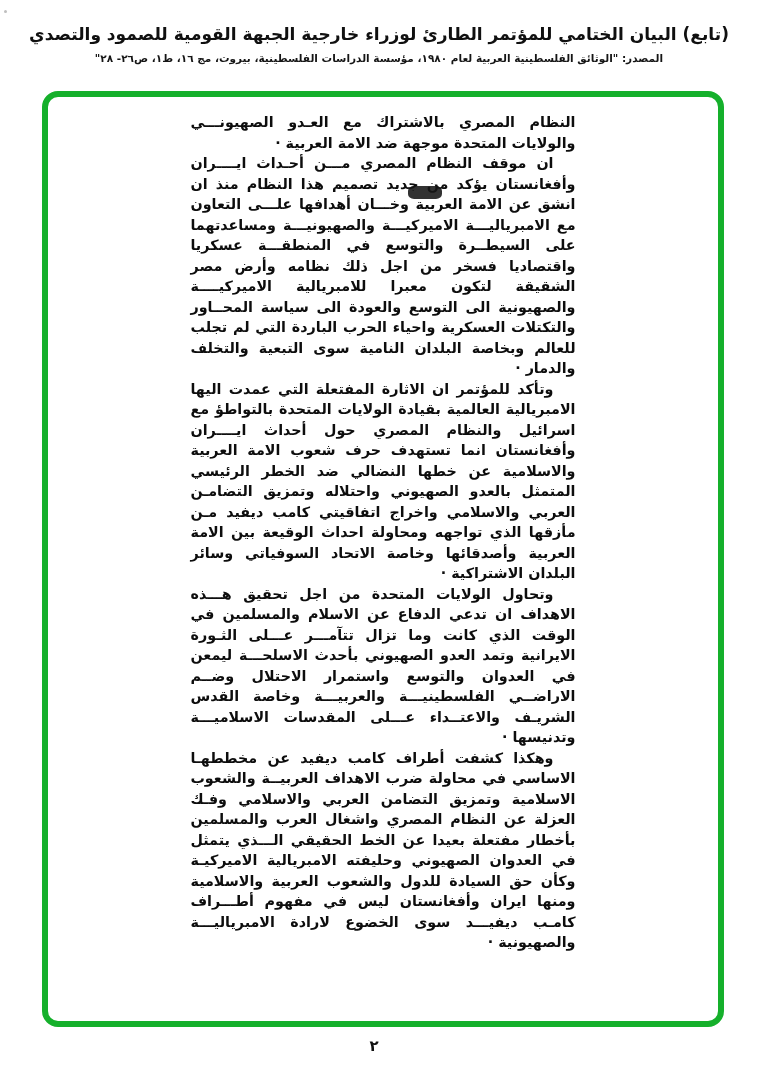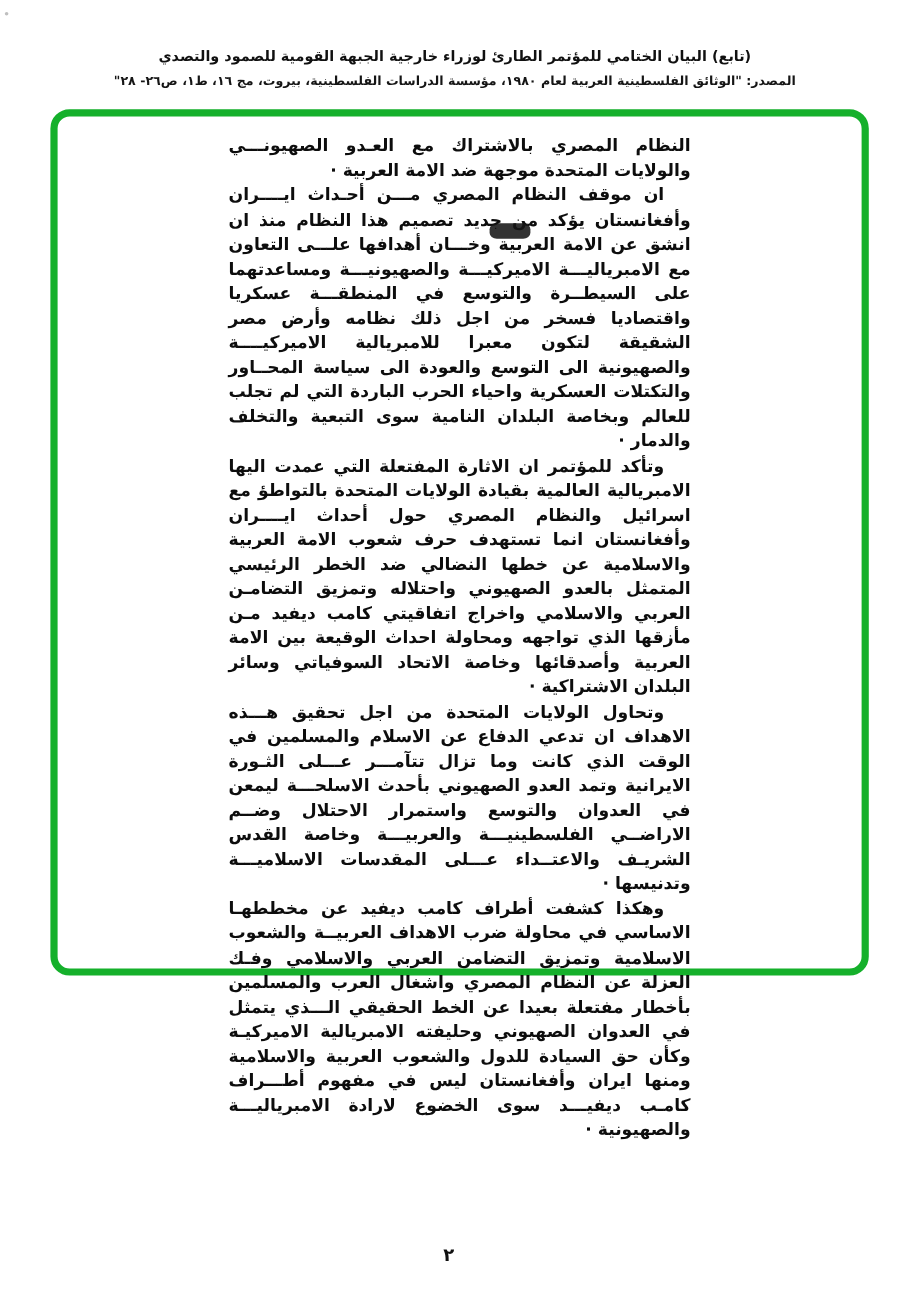--- a/index.html
+++ b/index.html
@@ -17,38 +17,37 @@
   }
   .header {
     position: absolute;
     top: 24px;
     left: 0;
     width: 758px;
     text-align: center;
     direction: rtl;
   }
   .doc-title {
-    font-size: 12px;
+    font-size: 17px;
     font-weight: bold;
     color: #101010;
     letter-spacing: 0;
-    margin-top: 16px;
   }
   .doc-source {
     margin-top: 8px;
     font-size: 10.5px;
     font-weight: bold;
     color: #151515;
   }
   .content-box {
     position: absolute;
     left: 42px;
     top: 91px;
     width: 682px;
-    height: 722px;
+    height: 936px;
     box-sizing: border-box;
     border: 6px solid #15b02b;
     border-radius: 16px;
     background: #ffffff;
   }
   .body-text {
     direction: rtl;
     width: 385px;
     margin: 15px auto 0 auto;
     font-size: 14.3px;

